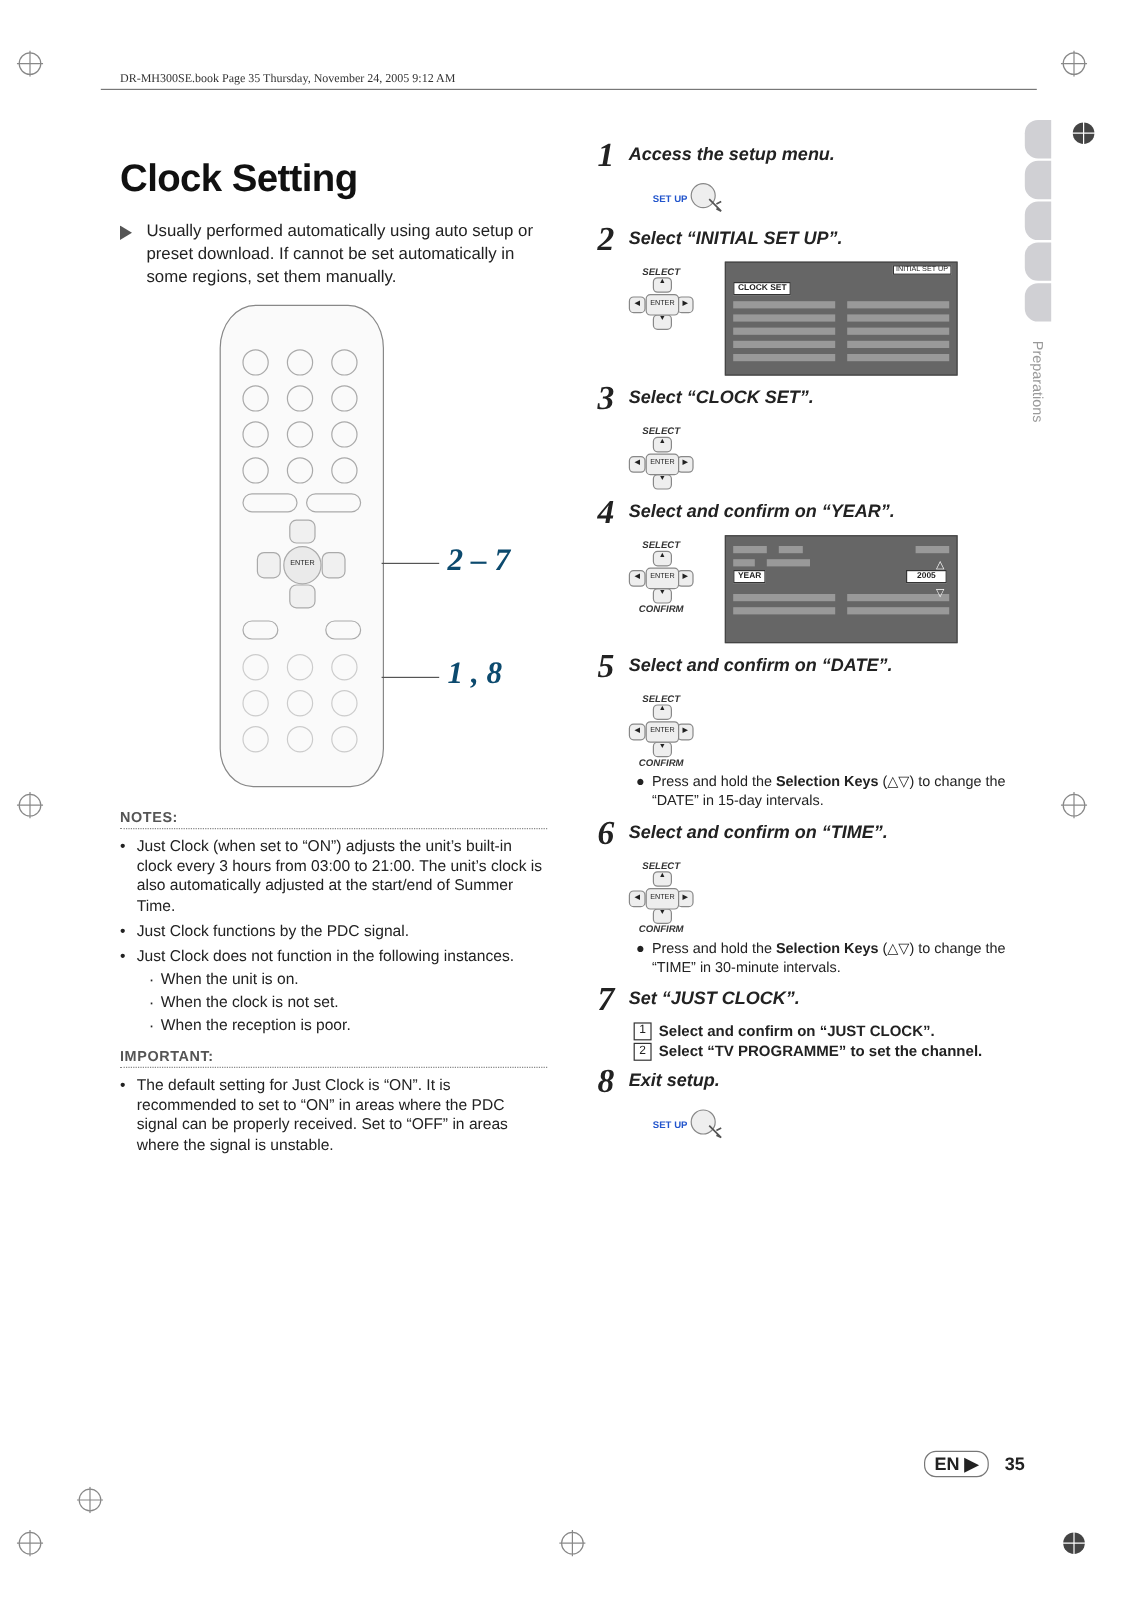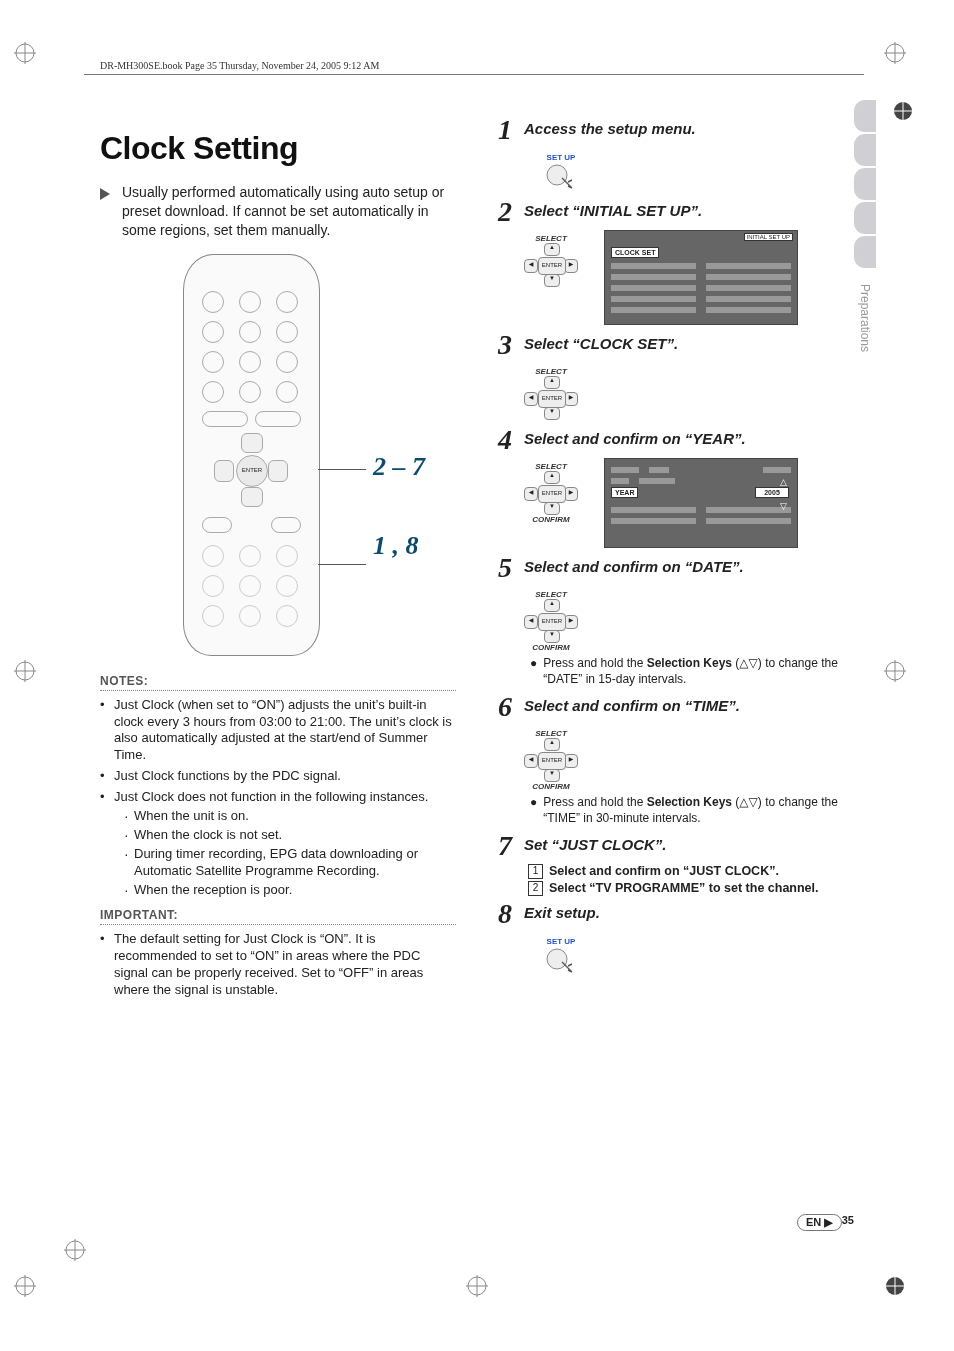--- a/index.html
+++ b/index.html
@@ -206,21 +206,21 @@
   .mini {
     font-size: 8px;
     font-weight: bold;
     font-style: italic;
     color: #333;
     text-align: center;
   }
   .press-icon {
     margin: 4px 0 0 20px;
     display: inline-flex;
-    flex-direction: column;
+    flex-direction: row;
     align-items: center;
     justify-content: space-between;
   }
   .press-icon .lbl {
     font-size: 8px; color: #2255cc; font-weight: bold; margin-bottom: 2px;
   }
   .press-icon svg { display: block; }
   .select-pad {
     display: inline-flex;
     flex-direction: column;
@@ -319,23 +319,23 @@
     writing-mode: vertical-rl;
     font-size: 12px;
     color: #999;
     margin-top: 14px;
   }
   .footer {
     position: absolute;
     bottom: 120px;
     right: 100px;
     display: flex;
-    align-items: flex-start;
-    gap: 0;
-    font-size: 11px;
+    align-items: center;
+    gap: 13px;
+    font-size: 15px;
   }
   .footer .pill {
     border: 1px solid #777;
     border-radius: 10px;
     padding: 1px 8px;
     font-weight: bold;
   }
 </style>
 </head>
 <body>
@@ -460,33 +460,32 @@
               <div class="b"></div>
               <div class="b"></div>
             <div class="b"></div>
               <div class="b"></div>
               <div class="b"></div>
           </div>
         </div>
         <div class="callout-line" style="top:215px; left:195px; width:48px;"></div>
         <div class="callout-label" style="top:198px; left:250px;"><span>2 – 7</span></div>
         <div class="callout-line" style="top:310px; left:195px; width:48px;"></div>
-        <div class="callout-label" style="top:277px; left:250px;"><span>1 , 8</span></div>
+        <div class="callout-label" style="top:292px; left:250px;"><span>1 , 8</span></div>
       </div>
 
       <div class="notes-head">NOTES:</div>
       <div class="dotted"></div>
       <ul class="notes">
         <li>Just Clock (when set to “ON”) adjusts the unit’s built-in clock every 3 hours from 03:00 to 21:00. The unit’s clock is also automatically adjusted at the start/end of Summer Time.</li>
         <li>Just Clock functions by the PDC signal.</li>
         <li><span>Just Clock does not function in the following instances.</span>
           <ul class="sub">
             <li>When the unit is on.</li>
             <li>When the clock is not set.</li>
-            <li>During timer recording, EPG data downloading or Automatic Satellite Programme Recording.</li>
             <li>When the reception is poor.</li>
           </ul>
         </li>
       </ul>
 
       <div class="important-head">IMPORTANT:</div>
       <div class="dotted"></div>
       <ul class="notes">
         <li>The default setting for Just Clock is “ON”. It is recommended to set to “ON” in areas where the PDC signal can be properly received. Set to “OFF” in areas where the signal is unstable.</li>
       </ul>

